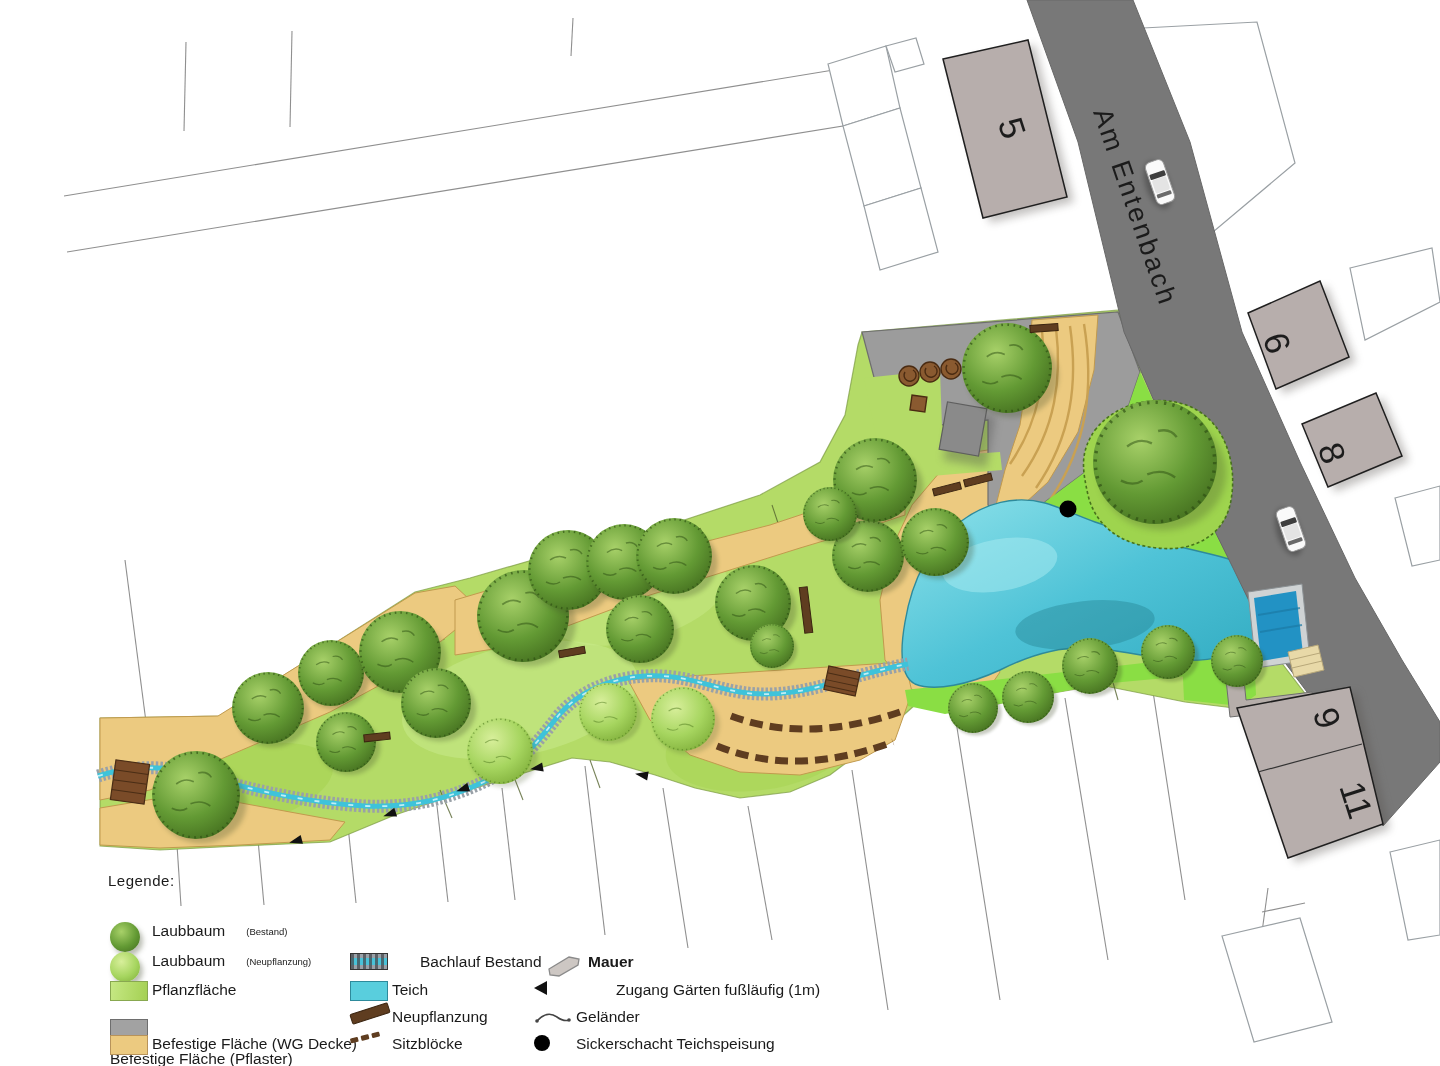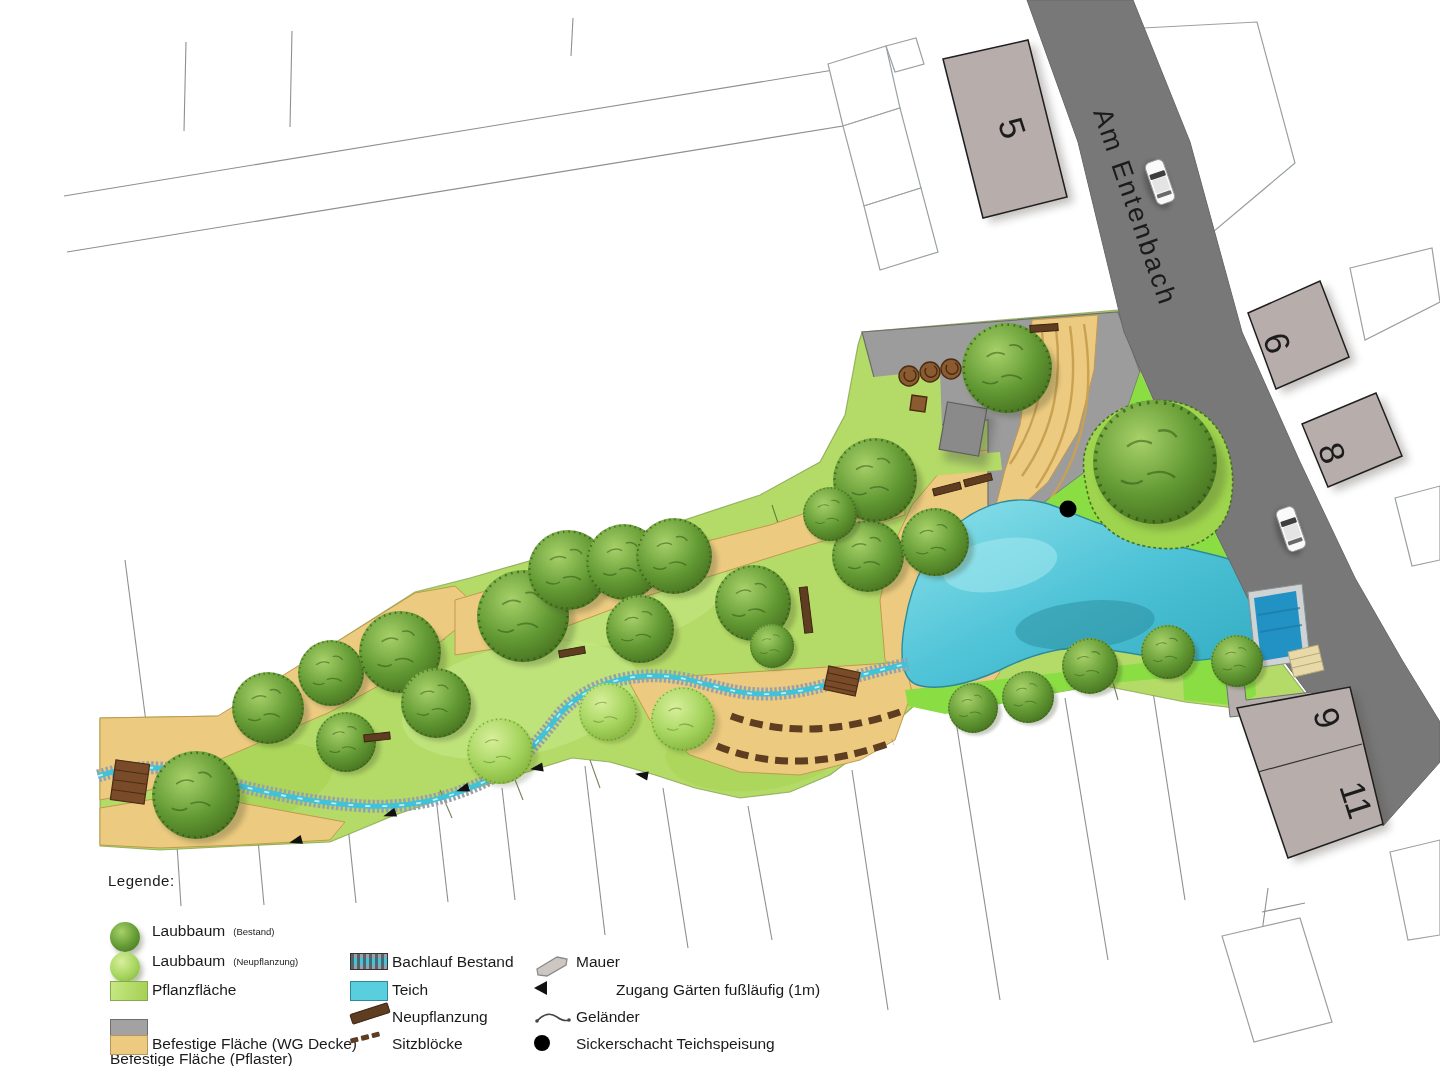--- a/index.html
+++ b/index.html
@@ -4,21 +4,21 @@
 <style>
   html,body{margin:0;padding:0;background:#ffffff;}
   body{width:1440px;height:1066px;position:relative;overflow:hidden;
        font-family:"Liberation Sans", sans-serif;color:#1a1a1a;}
   #map{position:absolute;left:0;top:0;}
   
   .legend-title{position:absolute;left:108px;top:872px;font-size:15px;letter-spacing:.5px;}
   .lg-row{position:absolute;display:flex;align-items:flex-start;height:28px;}
   .lg-ic{width:42px;display:flex;justify-content:flex-start;align-items:center;flex:0 0 42px;}
   .lg-label{font-size:15.5px;white-space:nowrap;}
-  .lg-note{font-size:9.5px;margin-left:8px;margin-top:4px;white-space:nowrap;}
+  .lg-note{font-size:9.5px;margin-left:21px;margin-top:4px;white-space:nowrap;}
   .lg-tree{width:30px;height:30px;border-radius:50%;
      background:radial-gradient(circle at 38% 32%, #a8d169, #639a34 55%, #40691c);
      box-shadow:3px 4px 5px rgba(60,70,40,.35);}
   .lg-tree.light{background:radial-gradient(circle at 38% 32%, #d8ef9b, #a6d55f 55%, #7cab37);}
   .sw{width:38px;height:20px;border:1px solid #7e7e7e;box-sizing:border-box;}
   .sw.pflanz{background:linear-gradient(100deg,#c6e884,#a4d053);border-color:#88a850;}
   .sw.pflaster{background:#a2a2a2;border-color:#6e6e6e;}
   .sw.wg{background:#ecca80;border-color:#b8935a;}
   .sw.teich{background:#59cedd;border-color:#2e8a9b;}
   .sw.bach{width:38px;height:17px;border:1.5px solid #333;
@@ -354,21 +354,21 @@
       </span>
     <span class="lg-label">Befestige Fläche (Pflaster)</span>
   </div>
   <div class="lg-row" style="left:110px;top:1035px;">
     <span class="lg-ic">
         <span class="sw wg"></span>
       </span>
     <span class="lg-label">Befestige Fläche (WG Decke)</span>
   </div>
 
-  <div class="lg-row" style="left:350px;top:953px;">
+  <div class="lg-row" style="left:350px;top:953px;gap:28px;">
     <span class="lg-ic">
         <span class="sw bach"></span>
       </span>
     <span class="lg-label">Bachlauf Bestand</span>
   </div>
   <div class="lg-row" style="left:350px;top:981px;">
     <span class="lg-ic">
         <span class="sw teich"></span>
       </span>
     <span class="lg-label">Teich</span>
@@ -383,21 +383,21 @@
     <span class="lg-ic">
         <span class="bloecke">
           <i></i>
           <i></i>
           <i></i>
         </span>
       </span>
     <span class="lg-label">Sitzblöcke</span>
   </div>
 
-  <div class="lg-row" style="left:534px;top:953px;">
+  <div class="lg-row" style="left:546px;top:953px;font-weight:bold;">
     <span class="lg-ic">
       <svg width="36" height="26">
         <path d="M3,16 L23,4 L33,6 L32,12 L13,23 L4,22 Z" fill="#cdc7c3" stroke="#8a8a8a" stroke-width="1.3"></path>
       </svg>
     </span>
     <span class="lg-label">Mauer</span>
   </div>
   <div class="lg-row" style="left:534px;top:981px;gap:40px;">
     <span class="lg-ic">
         <span class="tri-zugang"></span>

